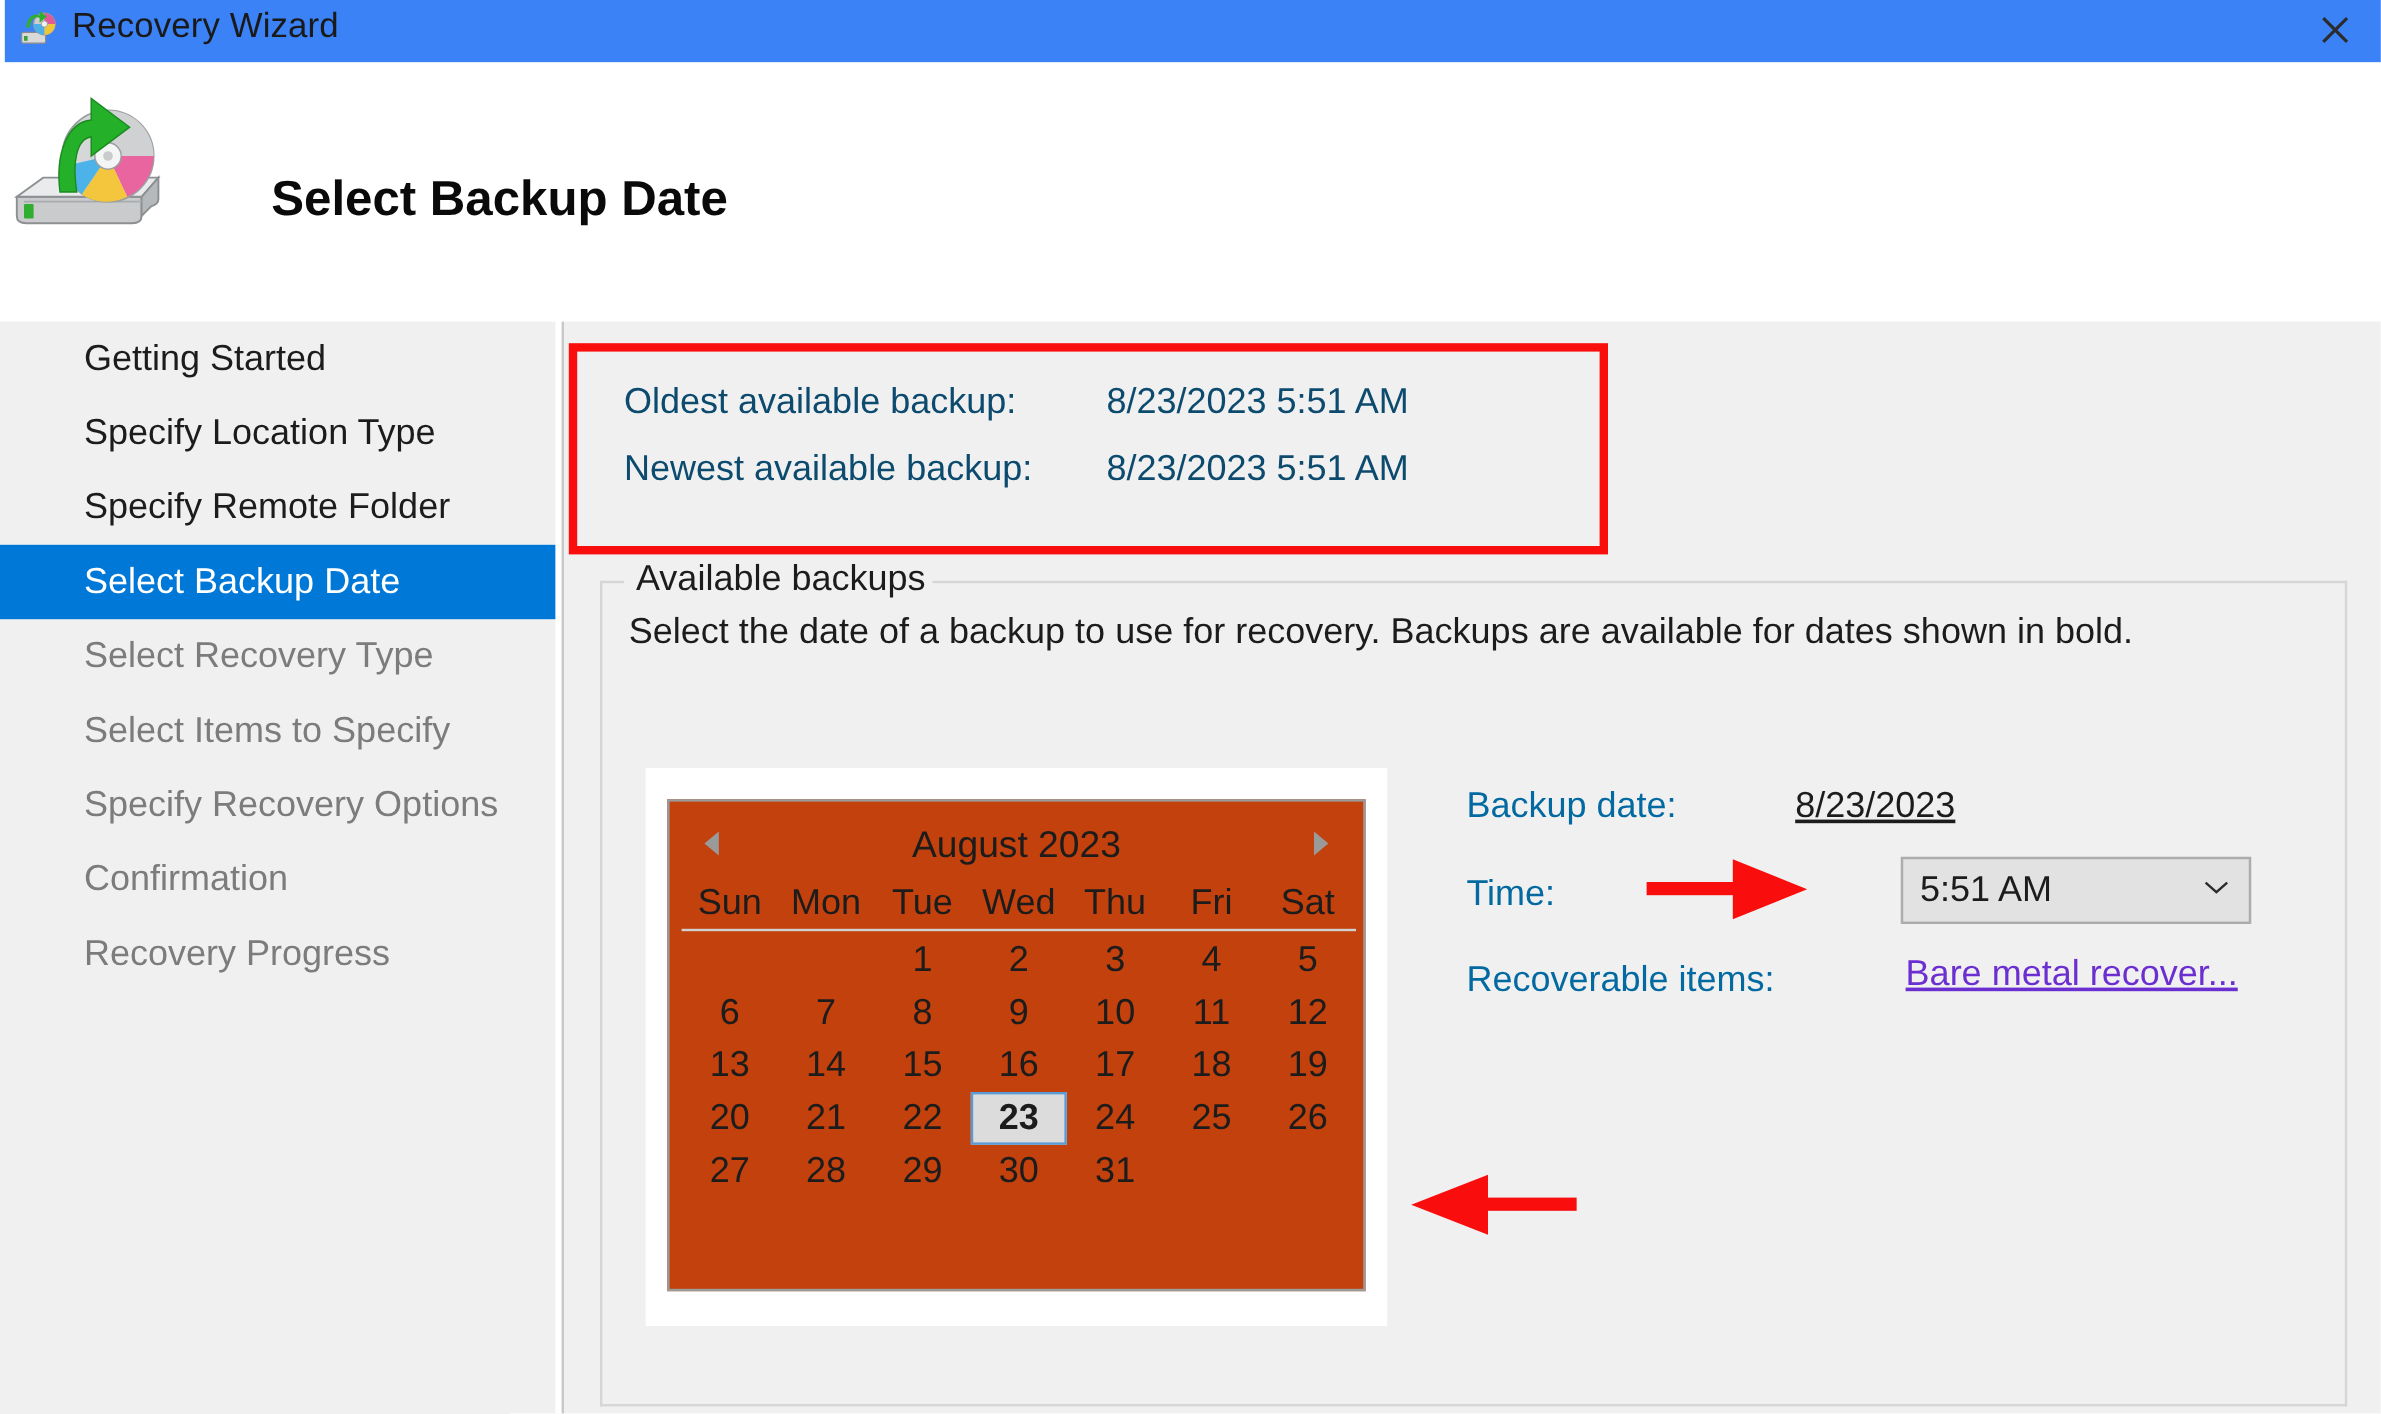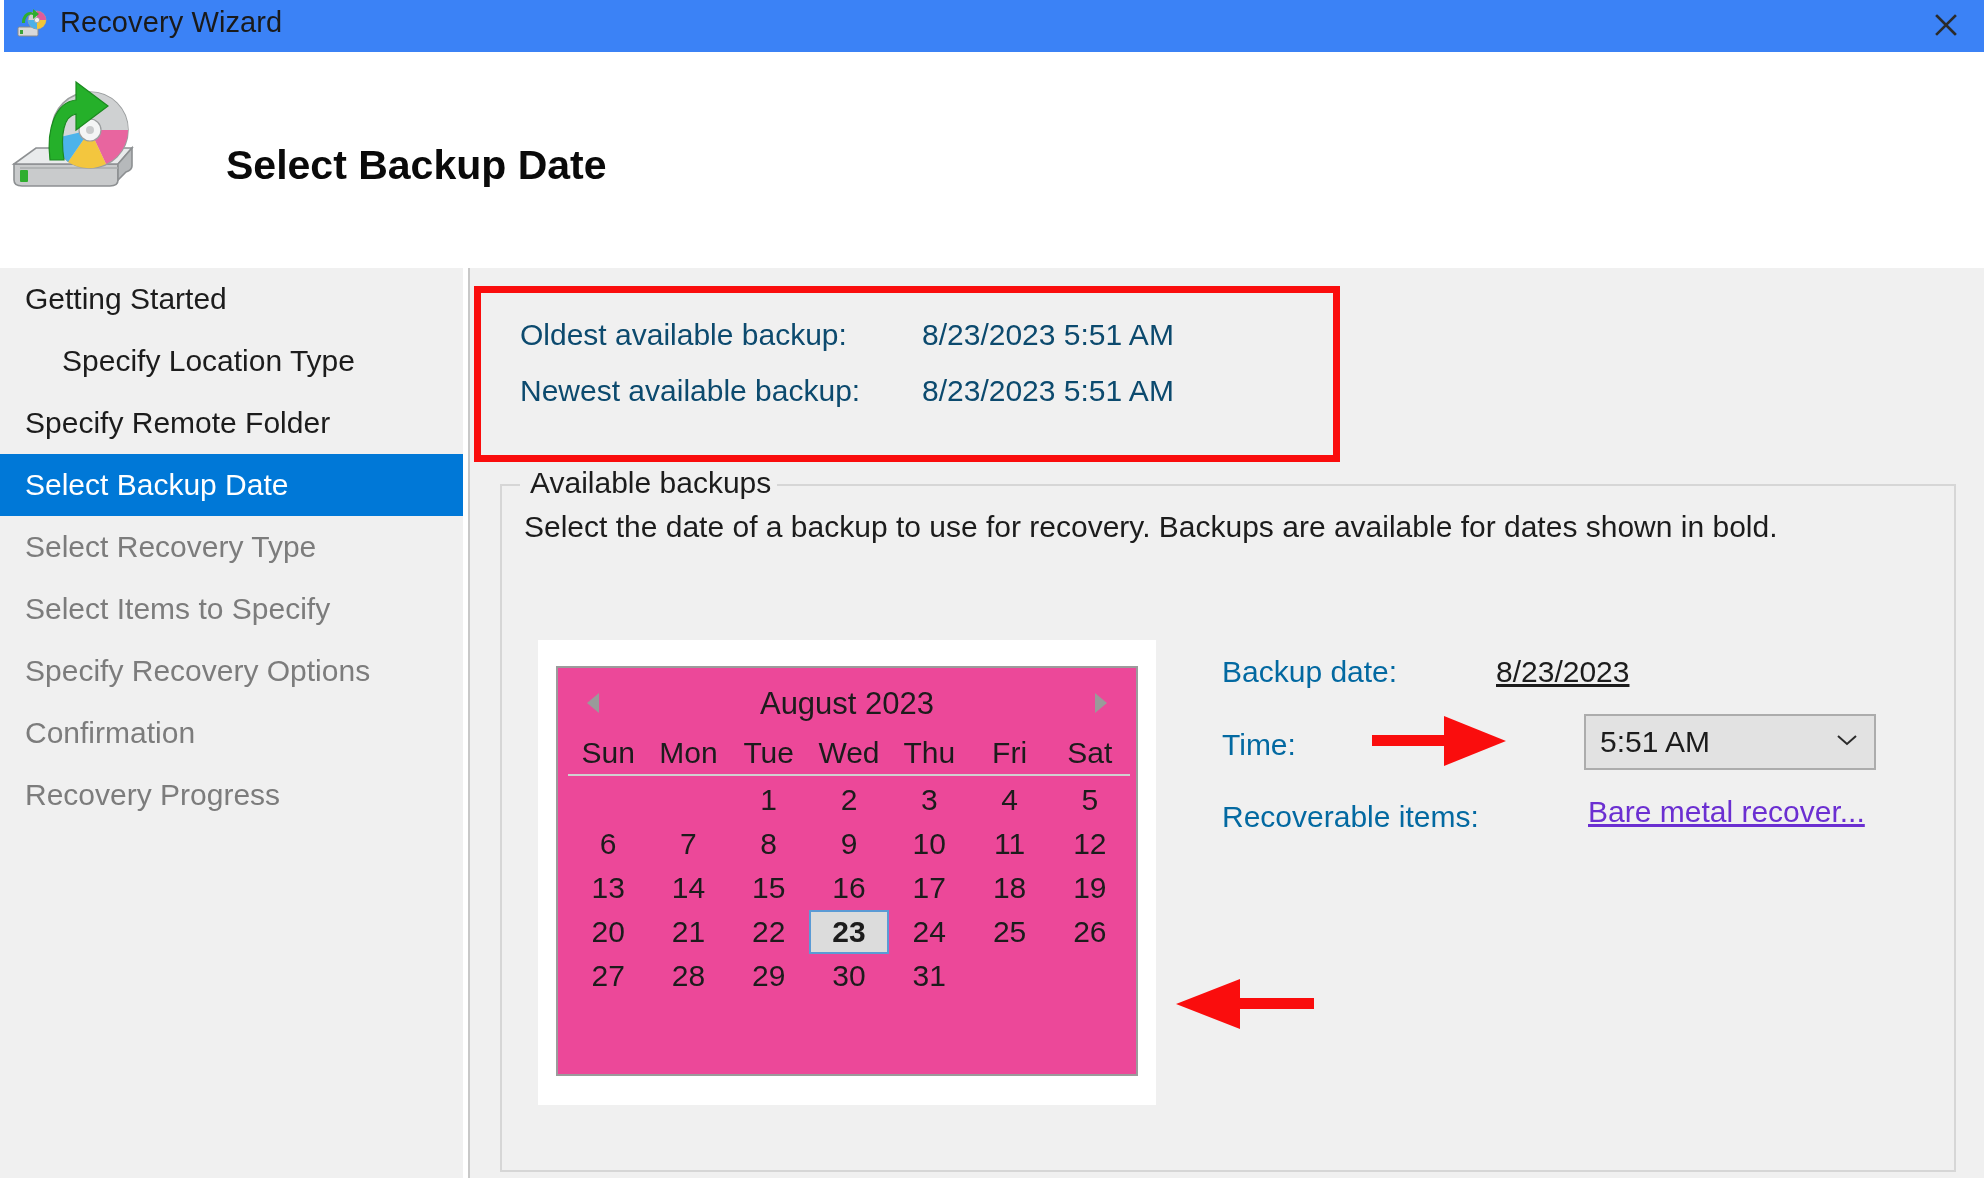--- a/index.html
+++ b/index.html
@@ -75,20 +75,21 @@
   .nav-item {
     position: absolute; left: 0;
     width: 463px; height: 62px;
     display: flex; align-items: center;
     cursor: default;
   }
   .nav-item .lbl {
     padding-left: 25px;
     font-size: 30px;
     white-space: nowrap;
+    margin-left: 45px;
   }
   .nav-item.done .lbl   { color: #1c1c1c; }
   .nav-item.future .lbl { color: #7c7c7c; }
   .nav-item.active      { background: #0078d7; }
   .nav-item.active .lbl { color: #ffffff; }
 
   
   .content {
     position: absolute; left: 470px; top: 268px;
     width: 1514px; height: 910px;
@@ -142,21 +143,21 @@
   .cal-panel {
     position: absolute; left: 538px; top: 640px;
     width: 618px; height: 465px;
     background: #ffffff;
   }
   .cal-box {
     position: absolute; left: 18px; top: 26px;
     width: 582px; height: 410px;
     border: 2px solid #9b9b9b;
     box-sizing: border-box;
-    background: #ec4899;
+    background: #c2410c;
   }
   .cal-header {
     position: absolute; left: 0; top: 12px;
     width: 100%; height: 48px;
     display: flex; align-items: center; justify-content: center;
   }
   .cal-title {
     font-size: 31px; color: #1c1c1c; white-space: nowrap;
   }
   .cal-prev, .cal-nextb {
@@ -306,21 +307,21 @@
         <path d="M44 92 C40 60 50 34 70 32 L70 14 L102 38 L70 62 L70 46 C58 48 54 66 58 92 Z" fill="#25b02a" stroke="#1b8a1f" stroke-width="1.2"></path>
       </svg>
     </div>
     <div class="header-title">Select Backup Date</div>
   </div>
 
   <div class="sidebar" id="sidebar">
       <div class="nav-item done" style="top: 0px;">
         <span class="lbl">Getting Started</span>
       </div>
-      <div class="nav-item done" style="top: 62px; padding-left: 37px;">
+      <div class="nav-item done" style="top: 62px;">
         <span class="lbl">Specify Location Type</span>
       </div>
       <div class="nav-item done" style="top: 124px;">
         <span class="lbl">Specify Remote Folder</span>
       </div>
       <div class="nav-item active" style="top: 186px;">
         <span class="lbl">Select Backup Date</span>
       </div>
       <div class="nav-item future" style="top: 248px;">
         <span class="lbl">Select Recovery Type</span>

